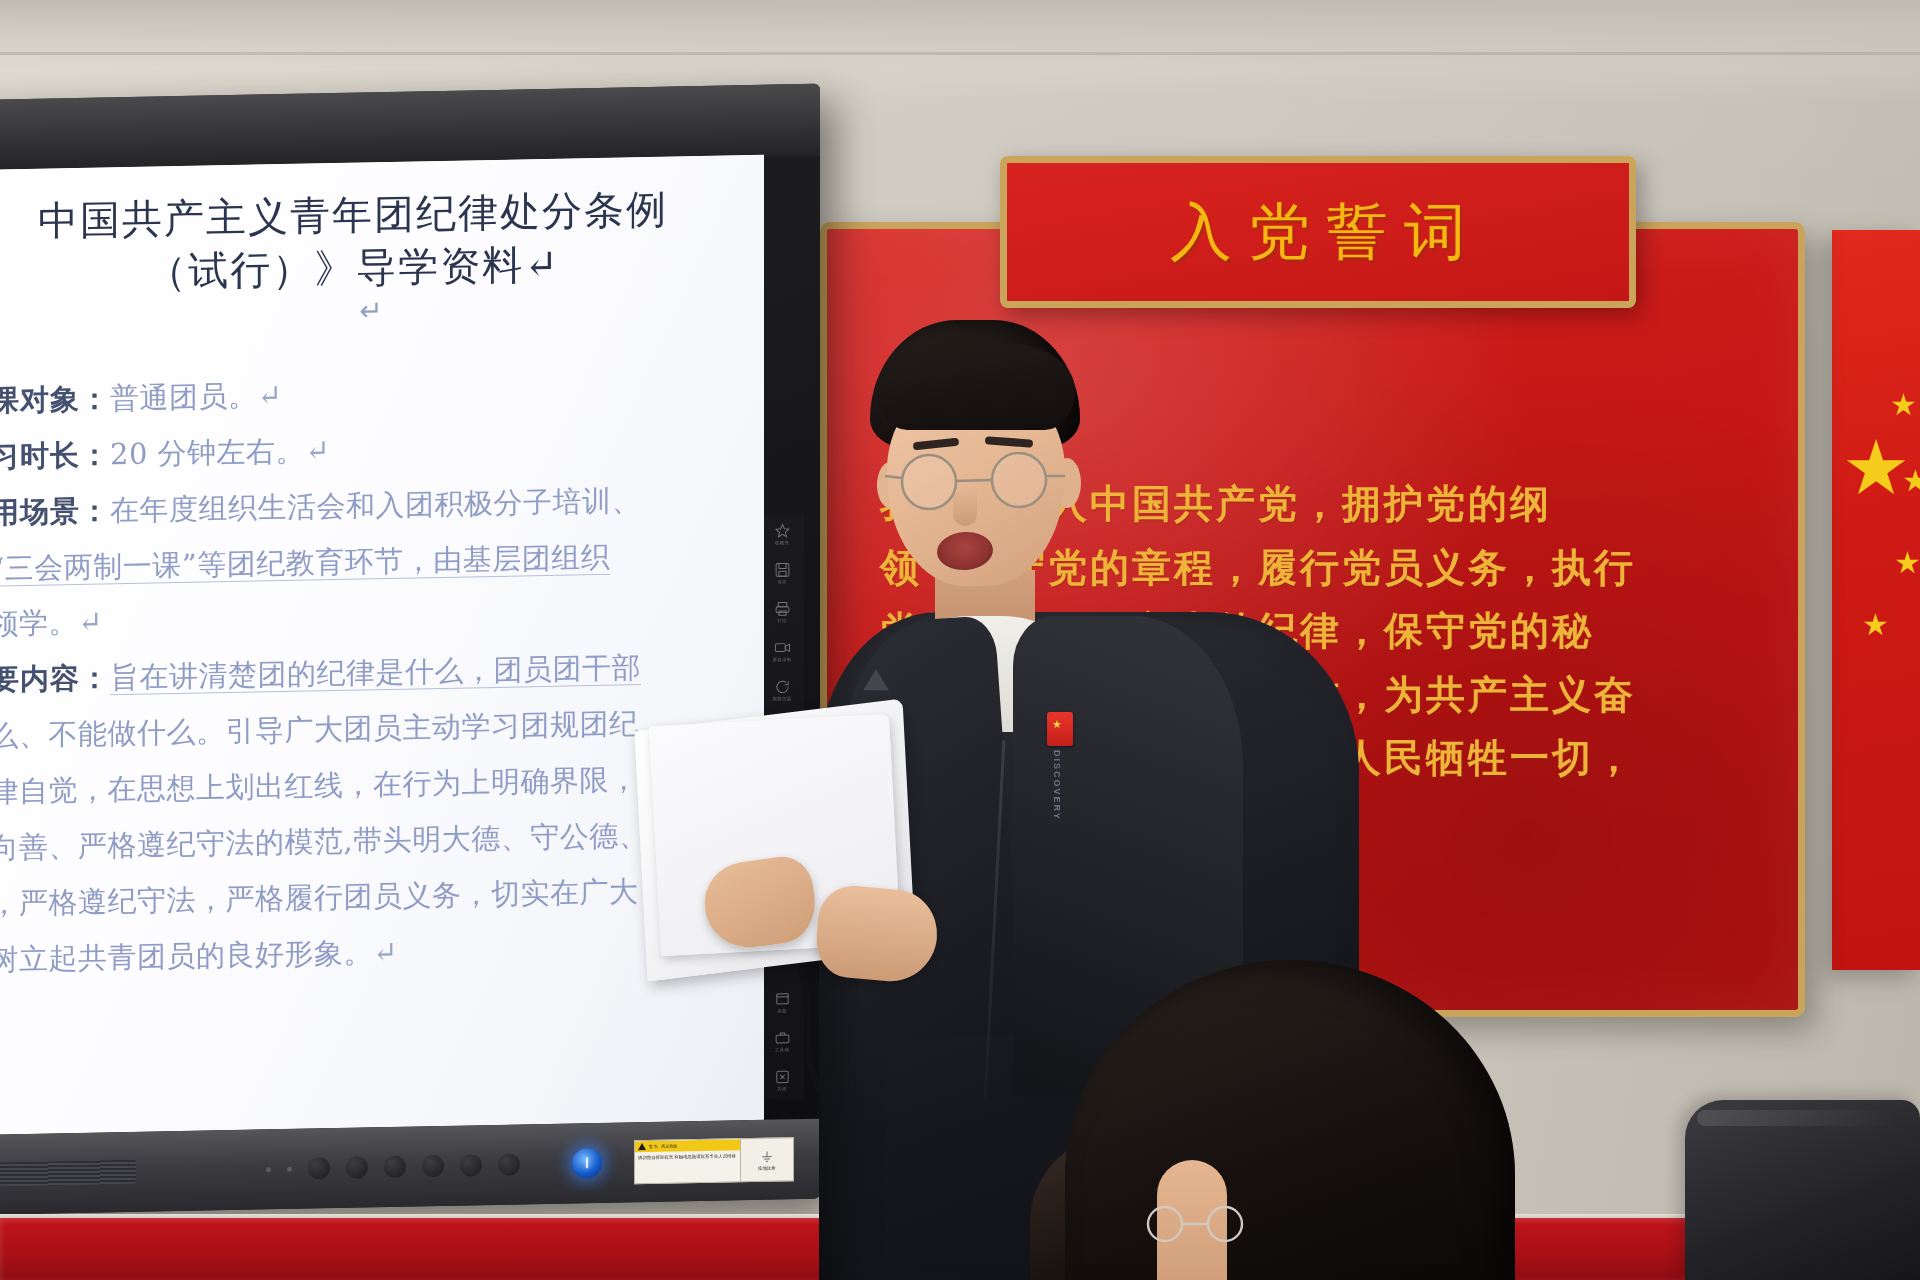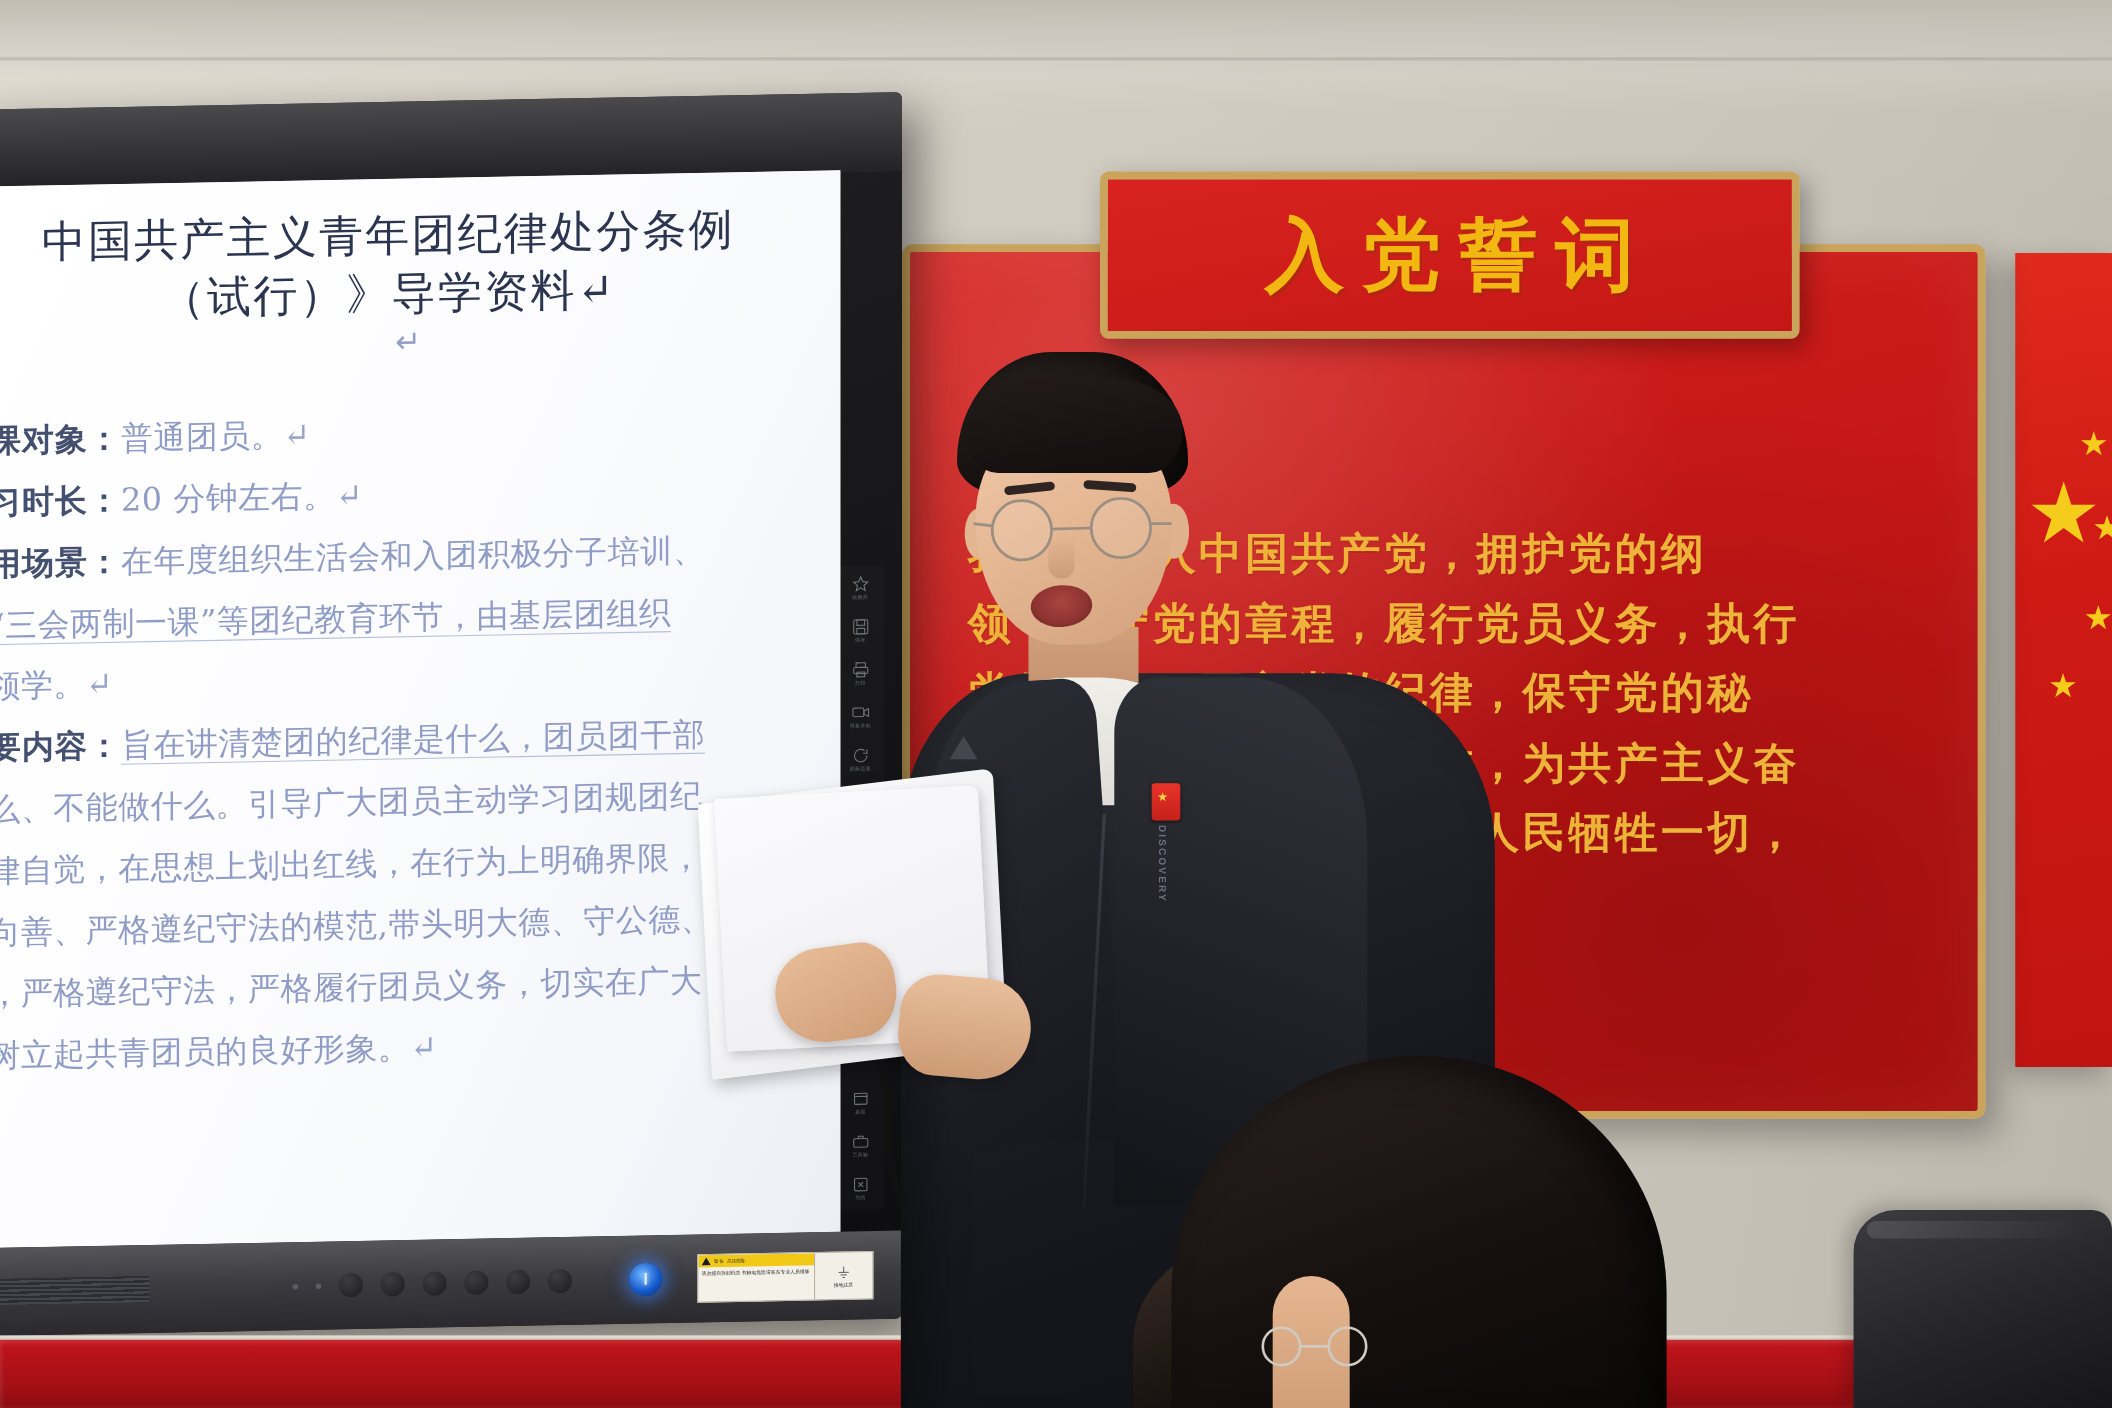--- a/index.html
+++ b/index.html
@@ -172,22 +172,22 @@
     width:636px; height:152px;
     background: linear-gradient(170deg,#d8231f 0%, #c41715 100%);
     border:7px solid #c9a45a;
     border-radius:8px;
     display:flex; align-items:center; justify-content:center;
     box-shadow: 6px 8px 22px rgba(0,0,0,.3);
     z-index:3;
   }
   .redheader-title {
     font-family:"DejaVu Sans","Liberation Sans",sans-serif;
-    font-weight:700;
-    font-size:72px;
+    font-weight:400;
+    font-size:62px;
     color:#f2b711;
     letter-spacing:16px;
     text-shadow: 2px 3px 0 rgba(120,60,0,.35);
     padding-left:16px;
   }
   .oath {
     position:absolute; left:880px; top:472px;
     width:830px;
     z-index:2;
   }

